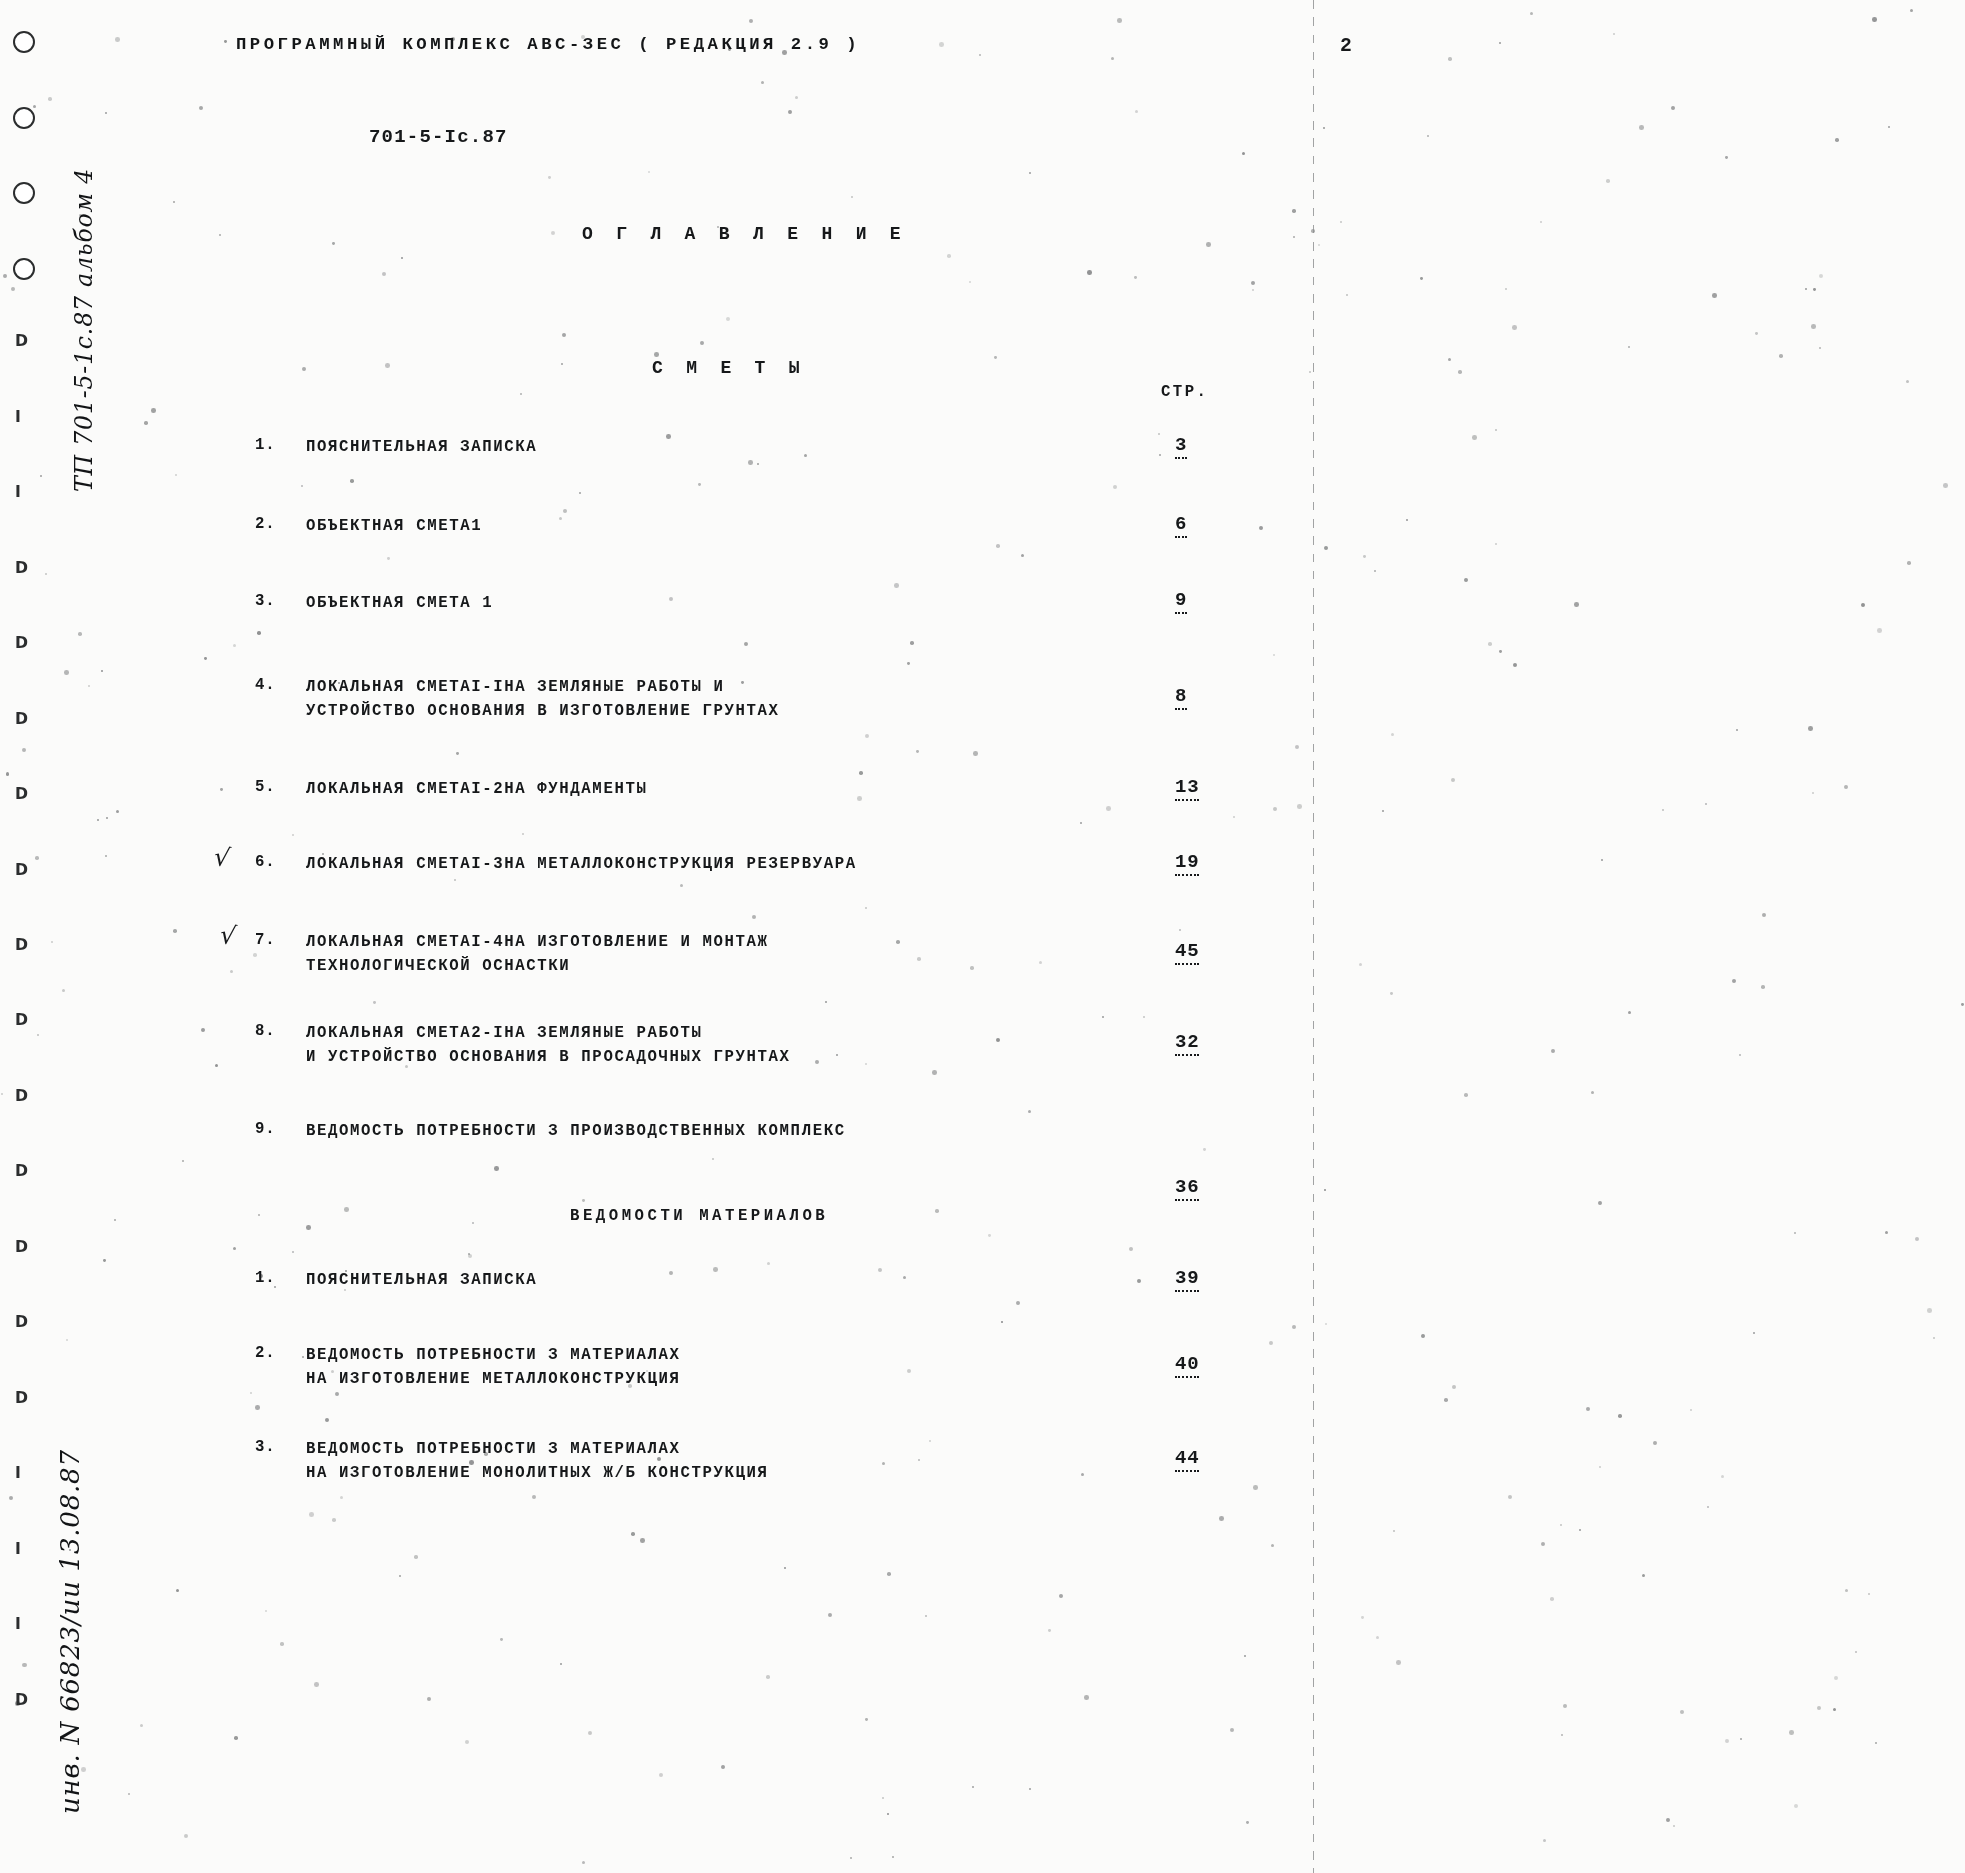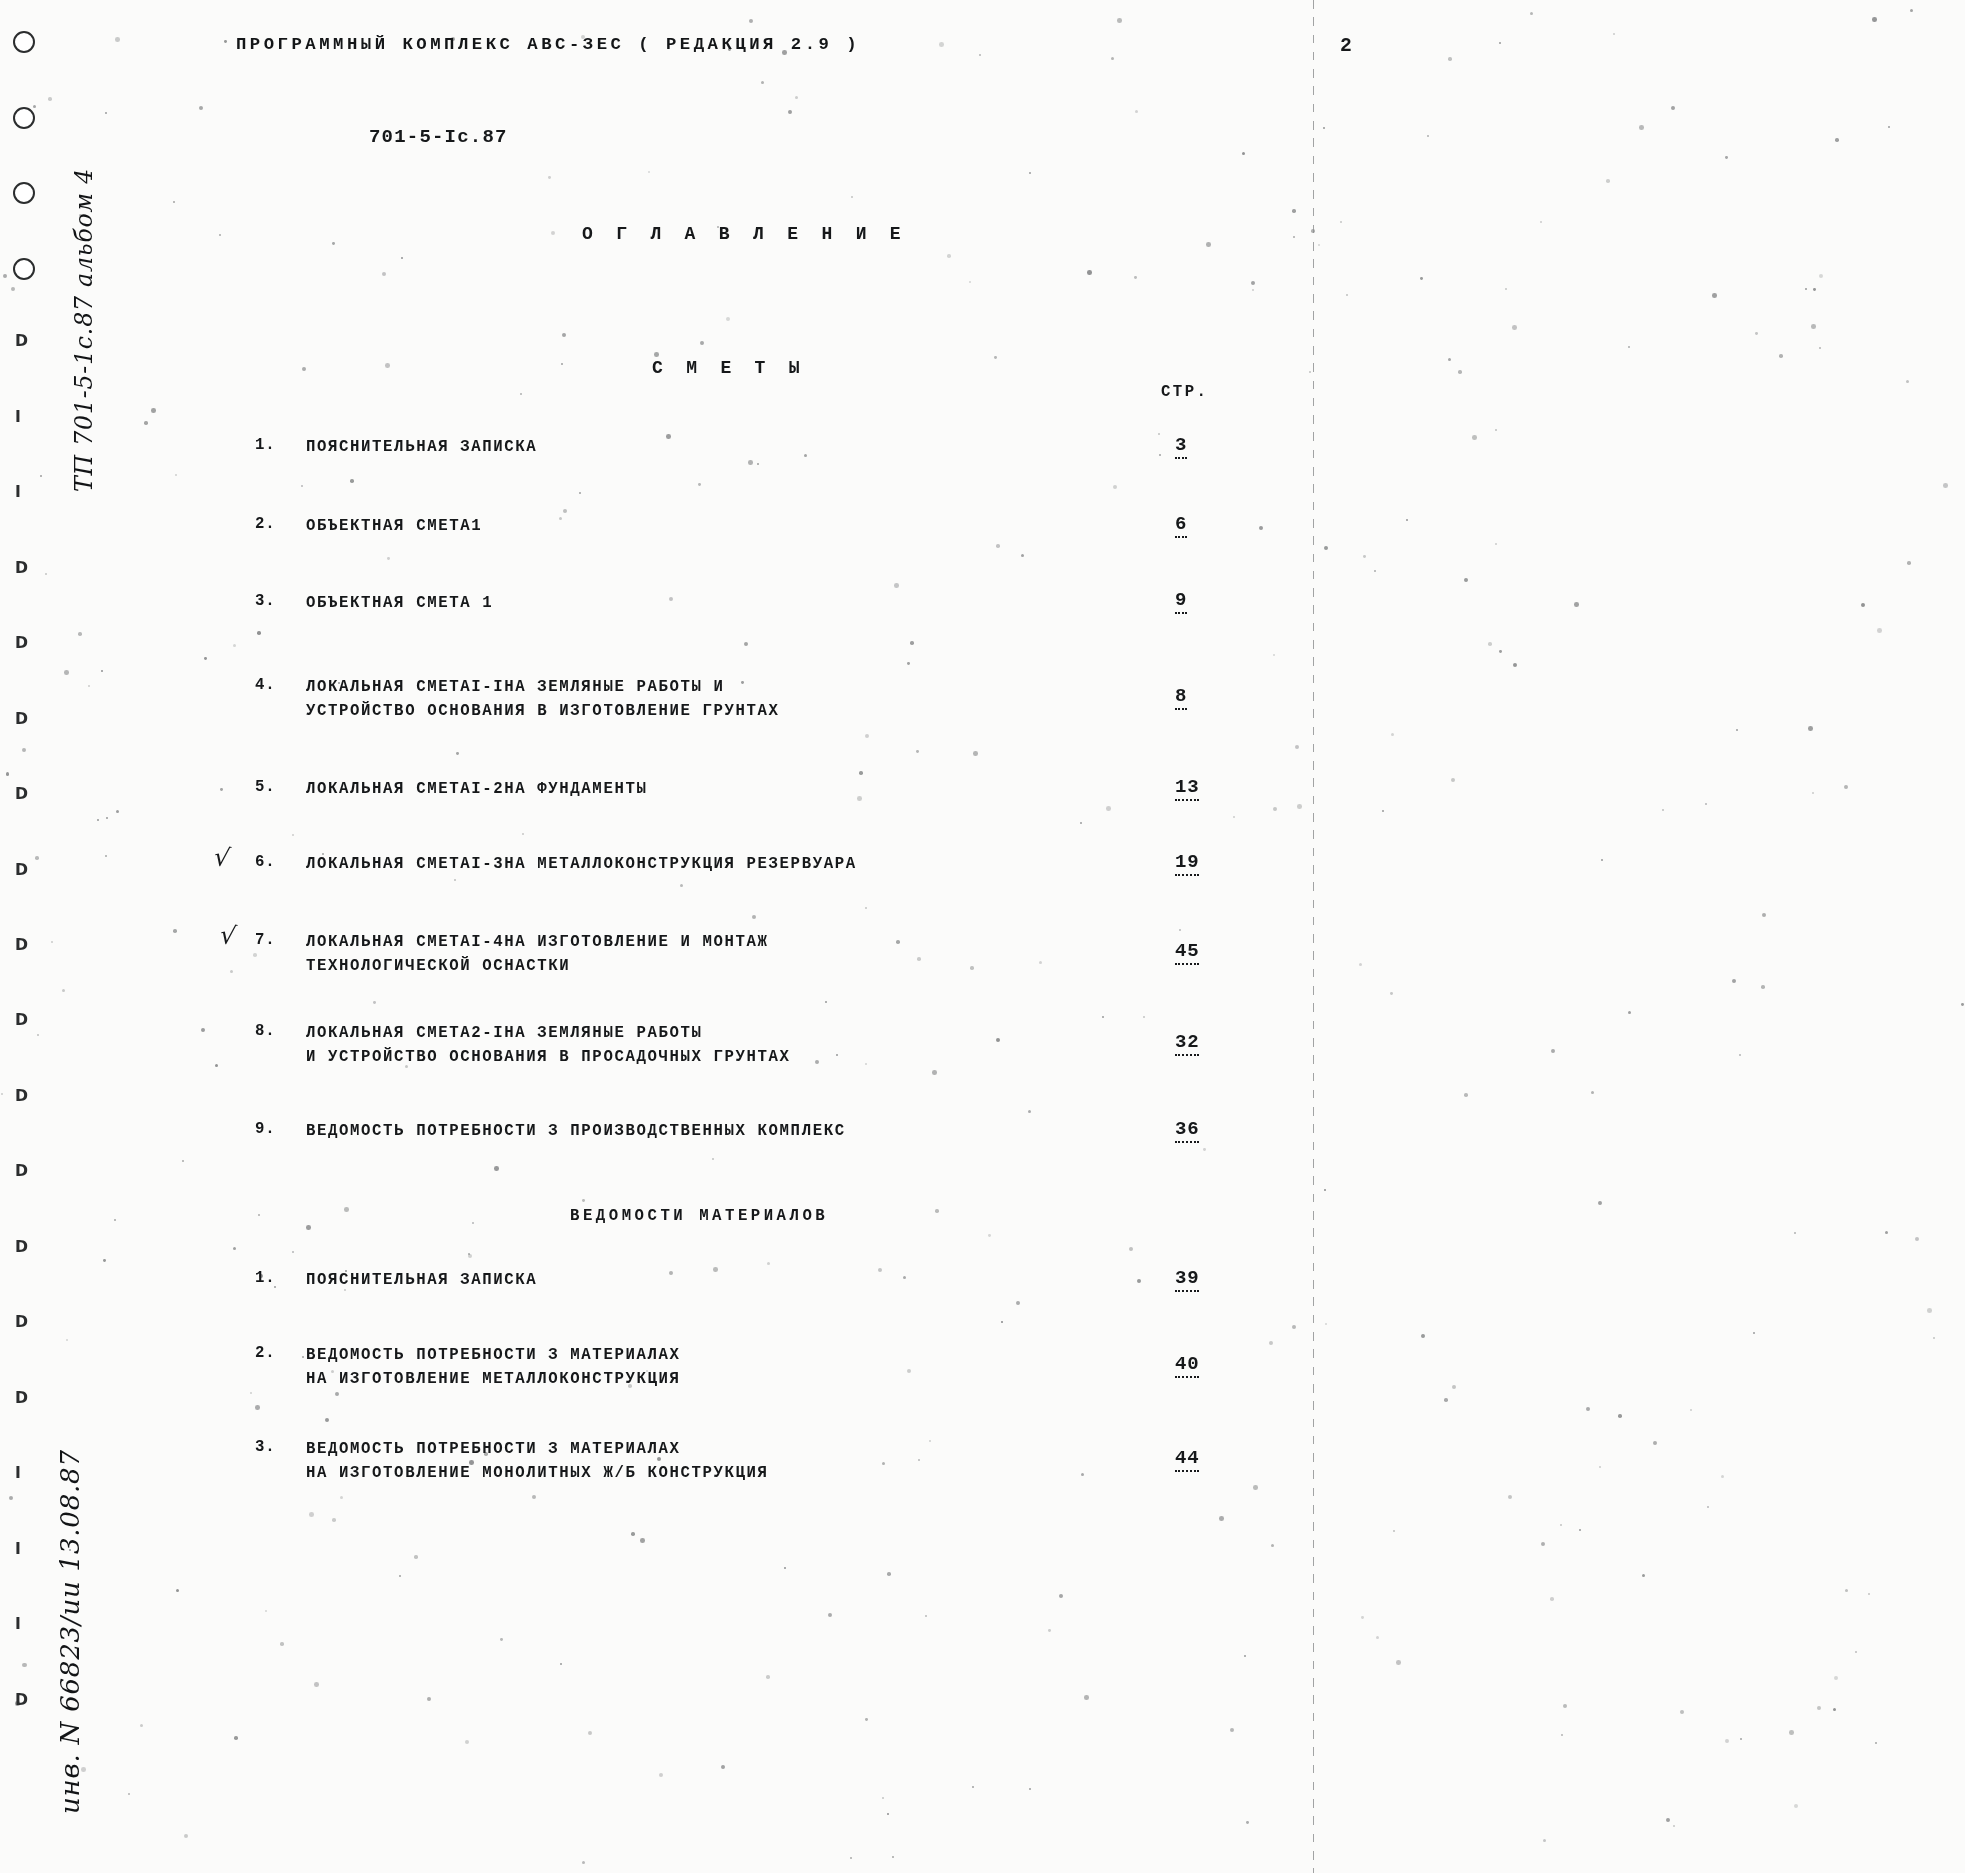--- a/index.html
+++ b/index.html
@@ -665,21 +665,21 @@
     <div class="toc-entry" style="top: 1022px;">
       <span class="toc-num">8.</span>
       <span class="toc-text">ЛОКАЛЬНАЯ СМЕТА2-IНА ЗЕМЛЯНЫЕ РАБОТЫ
 И УСТРОЙСТВО ОСНОВАНИЯ В ПРОСАДОЧНЫХ ГРУНТАХ</span>
     </div>
     <div class="toc-page" style="left: 1175px; top: 1031px;">32</div>
     <div class="toc-entry" style="top: 1120px;">
       <span class="toc-num">9.</span>
       <span class="toc-text">ВЕДОМОСТЬ ПОТРЕБНОСТИ З ПРОИЗВОДСТВЕННЫХ КОМПЛЕКС</span>
     </div>
-    <div class="toc-page" style="left: 1175px; top: 1118px;">36</div>
+    <div class="toc-page" style="left: 1175px; top: 1176px;">36</div>
     <div class="toc-entry" style="top: 1269px;">
       <span class="toc-num">1.</span>
       <span class="toc-text">ПОЯСНИТЕЛЬНАЯ ЗАПИСКА</span>
     </div>
     <div class="toc-page" style="left: 1175px; top: 1267px;">39</div>
     <div class="toc-entry" style="top: 1344px;">
       <span class="toc-num">2.</span>
       <span class="toc-text">ВЕДОМОСТЬ ПОТРЕБНОСТИ З МАТЕРИАЛАХ
 НА ИЗГОТОВЛЕНИЕ МЕТАЛЛОКОНСТРУКЦИЯ</span>
     </div>

